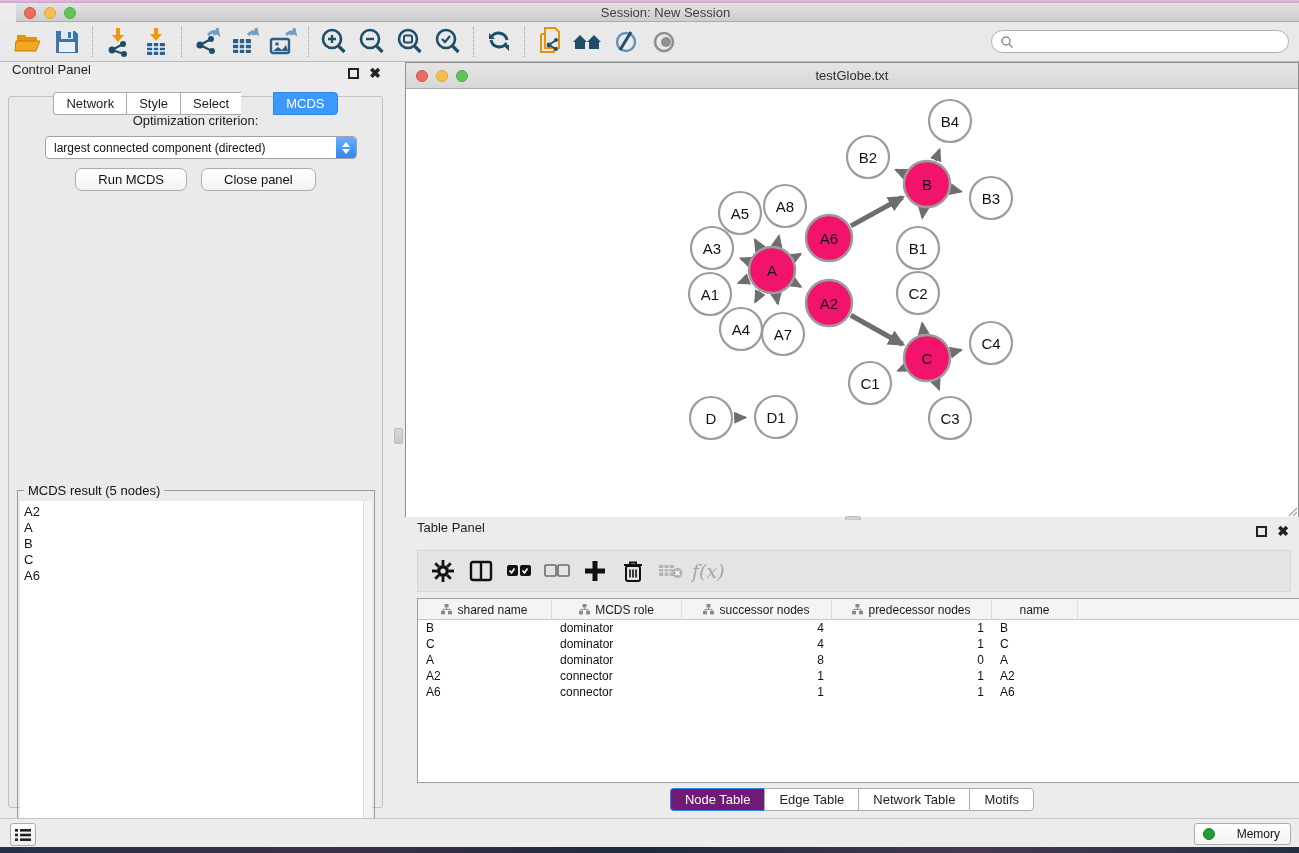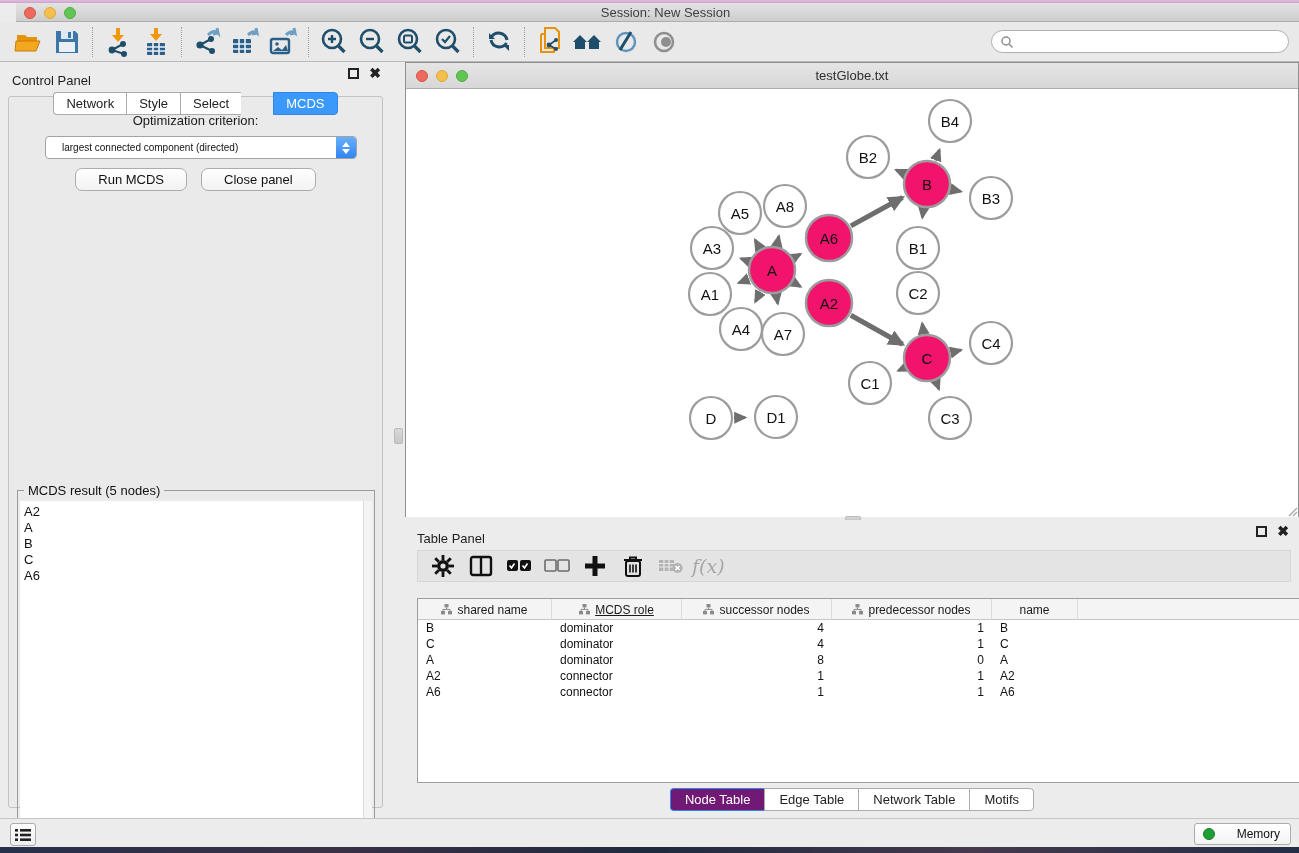--- a/index.html
+++ b/index.html
@@ -27,37 +27,37 @@
   .tb-btn { width:38px; height:32px; display:flex; align-items:center; justify-content:center;
     background:transparent; border:none; cursor:default; }
   .tb-sep { width:1px; height:30px; border-left:1px dotted #9F9F9F; margin:0 6px; }
   #search-wrap { position:absolute; right:10px; top:8px; width:298px; height:23px;
     background:#FFFFFF; border:1px solid #AFAFAF; border-radius:12px;
     display:flex; align-items:center; padding-left:8px; }
   #search-input { border:none; outline:none; flex:1; height:18px; font-size:12px;
     background:transparent; font-family:"Liberation Sans",sans-serif; }
   
   #control-panel { position:absolute; left:0; top:62px; width:391px; height:756px; background:#ECECEC; }
-  .panel-head { position:relative; height:26px; display:flex; align-items:flex-end; padding:0 12px; }
+  .panel-head { position:relative; height:26px; display:flex; align-items:flex-start; padding:0 12px; }
   .panel-title { font-size:13px; color:#1E1E1E; }
   .panel-head-btns { position:absolute; right:10px; top:6px; display:flex; gap:10px; align-items:center; }
   .float-box { width:11px; height:11px; border:2px solid #222; background:transparent; }
   .close-x { font-size:14px; font-weight:bold; color:#222; line-height:11px; }
   .ctab-bar { display:flex; justify-content:center; margin-top:4px; position:relative; z-index:2; }
   .ctab { font-size:13px; padding:3px 12px; background:#FFFFFF; border:1px solid #ABABAB;
     border-right:none; color:#222; }
   .ctab:first-child { border-radius:4px 0 0 4px; }
   .ctab:last-child { border-radius:0 4px 4px 0; border-right:1px solid #ABABAB; }
   .ctab.active { background:#3B99FC; color:#FFFFFF; border-color:#2F86E8;margin-left:32px; }
   .cp-content { position:absolute; left:8px; top:34px; width:375px; height:712px;
     border:1px solid #C2C2C2; border-radius:3px; background:#EAEAEA; }
   .opt-label { text-align:center; margin-top:16px; font-size:13px; color:#1A1A1A; }
   .dropdown { position:absolute; left:36px; top:39px; width:312px; height:23px; background:#FFFFFF;
     border:1px solid #A3A3A3; border-radius:4px; display:flex; align-items:center; overflow:hidden; }
-  .dropdown .dd-text { flex:1; font-size:10px; padding-left:16px; color:#111;
+  .dropdown .dd-text { flex:1; font-size:12px; padding-left:8px; color:#111;
     white-space:nowrap; overflow:hidden; }
   .dd-stepper { width:20px; height:23px; background:linear-gradient(#6CB1FF,#2F83F0);
     border-radius:0 4px 4px 0; display:flex; flex-direction:column; align-items:center; justify-content:center; gap:2px; }
   .dd-arrow-up { width:0; height:0; border-left:4px solid transparent; border-right:4px solid transparent; border-bottom:5px solid #fff; }
   .dd-arrow-dn { width:0; height:0; border-left:4px solid transparent; border-right:4px solid transparent; border-top:5px solid #fff; }
   .btn-row { position:absolute; left:0; top:71px; width:100%; display:flex; justify-content:center; gap:14px; }
   .push-btn { font-size:13px; color:#111; background:linear-gradient(#FFFFFF,#F2F2F2);
     border:1px solid #ACACAC; border-radius:7px; height:23px; padding:0 22px; }
   .result-group { position:absolute; left:8px; top:393px; width:358px; height:340px;
     border:1px solid #9A9A9A;padding-left:48px; }
@@ -77,21 +77,21 @@
   #net-frame { position:absolute; left:405px; top:62px; width:894px; height:455px;
     border:1px solid #8F8F8F; background:#FFFFFF; }
   #net-titlebar { height:26px; background:linear-gradient(#E5E5E5,#D7D7D7);
     border-bottom:1px solid #ADADAD; position:relative; display:flex; align-items:center; }
   #net-titlebar .lights { left:10px; top:7px; }
   #net-titlebar .title { width:100%; text-align:center; font-size:13px; color:#2F2F2F; }
   #net-canvas { position:relative; width:892px; height:428px; background:#FFFFFF; }
   #resize-corner { position:absolute; right:0px; bottom:0px; width:12px; height:12px; }
   
   #table-panel { position:absolute; left:405px; top:520px; width:894px; height:298px; background:#ECECEC; }
-  #tp-toolbar { position:absolute; left:12px; top:30px; right:8px; height:32px;
+  #tp-toolbar { position:absolute; left:12px; top:30px; right:8px; height:42px;
     background:#E4E4E4; border:1px solid #D6D6D6; display:flex; align-items:center; padding-left:8px; gap:4px; }
   .tp-btn { width:34px; height:32px; display:flex; align-items:center; justify-content:center; background:transparent; border:none; }
   .fx { font-family:"DejaVu Serif", serif; font-style:italic; font-size:19px; color:#A6A6A6; }
   #data-table { position:absolute; left:12px; top:78px; width:1278px; height:185px;
     border:1px solid #9E9E9E; background:#FFFFFF; overflow:hidden; }
   #thead { display:flex; height:21px; background:#F4F4F4; border-bottom:1px solid #C6C6C6; }
   .th { display:flex; align-items:center; justify-content:center; gap:5px;
     font-size:12px; color:#1A1A1A; border-right:1px solid #DCDCDC; height:21px; }
   .trow { display:flex; height:16px; }
   .td { font-size:12px; color:#111; padding:1px 8px 0 8px; white-space:nowrap; overflow:hidden; }
@@ -566,21 +566,21 @@
           <span>
             <svg width="11" height="11" viewBox="0 0 11 11">
               <rect x="3.5" y="0" width="4" height="3.4" fill="#8A8A8A"></rect>
               <rect x="0" y="7" width="4" height="3.4" fill="#8A8A8A"></rect>
               <rect x="7" y="7" width="4" height="3.4" fill="#8A8A8A"></rect>
               <path d="M5.5 3.4 v2 M2 7 v-1.6 h7 V7" stroke="#8A8A8A" fill="none"></path>
             </svg>
           </span>
           <span>shared name</span>
         </div>
-        <div class="th" style="width: 130px; text-decoration: underline;">
+        <div class="th" style="width: 130px;">
           <span>
             <svg width="11" height="11" viewBox="0 0 11 11">
               <rect x="3.5" y="0" width="4" height="3.4" fill="#8A8A8A"></rect>
               <rect x="0" y="7" width="4" height="3.4" fill="#8A8A8A"></rect>
               <rect x="7" y="7" width="4" height="3.4" fill="#8A8A8A"></rect>
               <path d="M5.5 3.4 v2 M2 7 v-1.6 h7 V7" stroke="#8A8A8A" fill="none"></path>
             </svg>
           </span>
           <span>MCDS role</span>
         </div>

